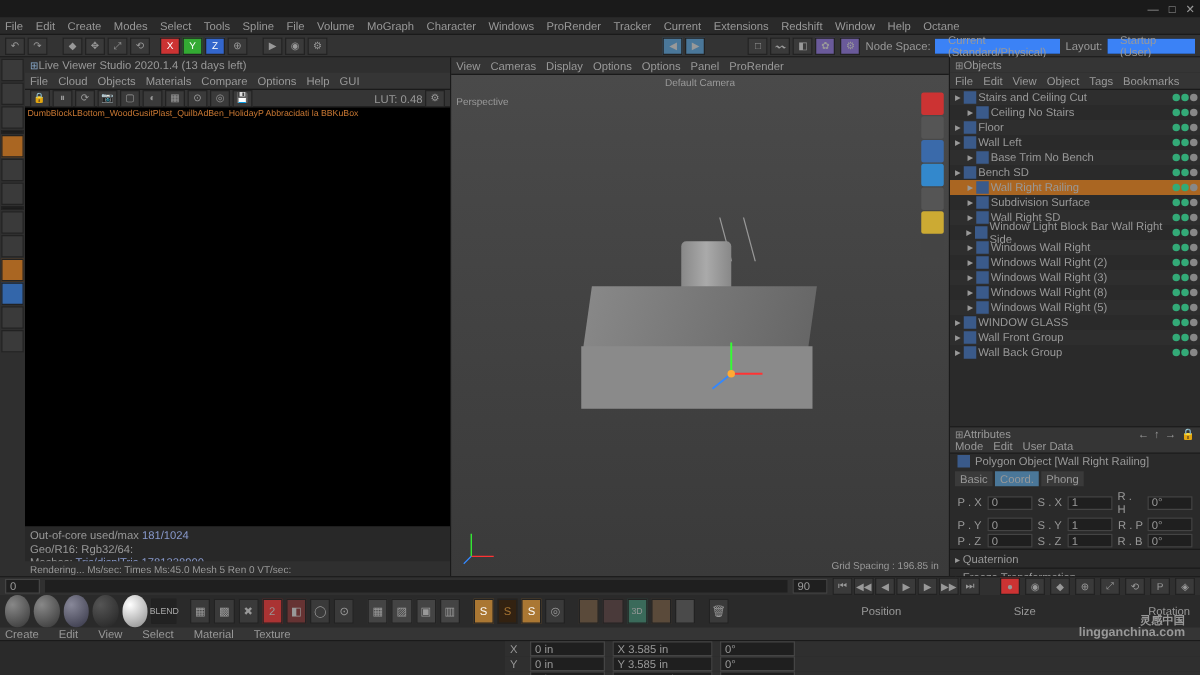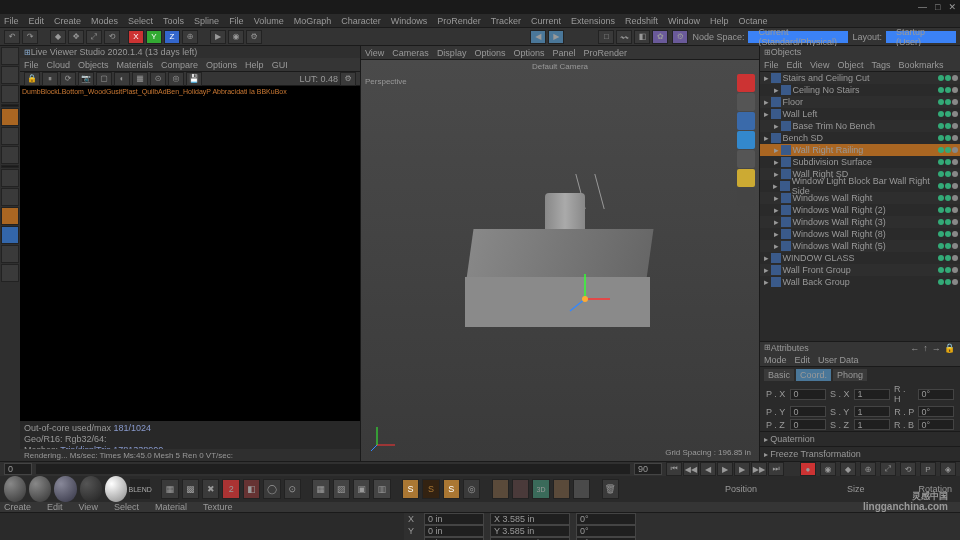--- a/index.html
+++ b/index.html
@@ -452,20 +452,24 @@
           <span>↑</span>
           <span>→</span>
           <span>🔒</span>
         </span>
       </div>
       <div class="panel-hdr" id="attr-menus">
           <span>Mode</span>
           <span>Edit</span>
           <span>User Data</span>
         </div>
+      <div class="attr-row">
+          <span class="tree-ico"></span>
+          <span>Polygon Object [Wall Right Railing]</span>
+        </div>
       <div class="attr-tabs" id="attr-tabs">
           <span class="attr-tab">Basic</span>
           <span class="attr-tab active">Coord.</span>
           <span class="attr-tab">Phong</span>
         </div>
       <div id="attr-coord-rows">
           <div class="attr-row">
             <span style="width: 22px;">P . X</span>
             <div class="attr-field">0</div>
             <span style="width: 22px;">S . X</span>
@@ -553,21 +557,21 @@
     <div class="mat-btn" style="background:#5a4a3a"></div>
     <div class="mat-btn" style="background:#4a4a4a"></div>
     <div style="width:6px"></div>
     <div class="mat-btn">🗑</div>
     <div style="flex:0 0 6px"></div>
     <div style="display:flex;flex-direction:column;gap:2px">
       <div style="display:flex;gap:30px;font-size:8px;padding:0 4px">
         <span style="width:60px"></span>
         <span>Position</span>
         <span style="margin-left:60px">Size</span>
-        <span style="margin-left:24px">Rotation</span>
+        <span style="margin-left:60px">Rotation</span>
       </div>
     </div>
   </div>
 
   <div class="panel-hdr" id="mat-menus" style="height:11px">
       <span style="margin-right: 8px;">Create</span>
       <span style="margin-right: 8px;">Edit</span>
       <span style="margin-right: 8px;">View</span>
       <span style="margin-right: 8px;">Select</span>
       <span style="margin-right: 8px;">Material</span>

